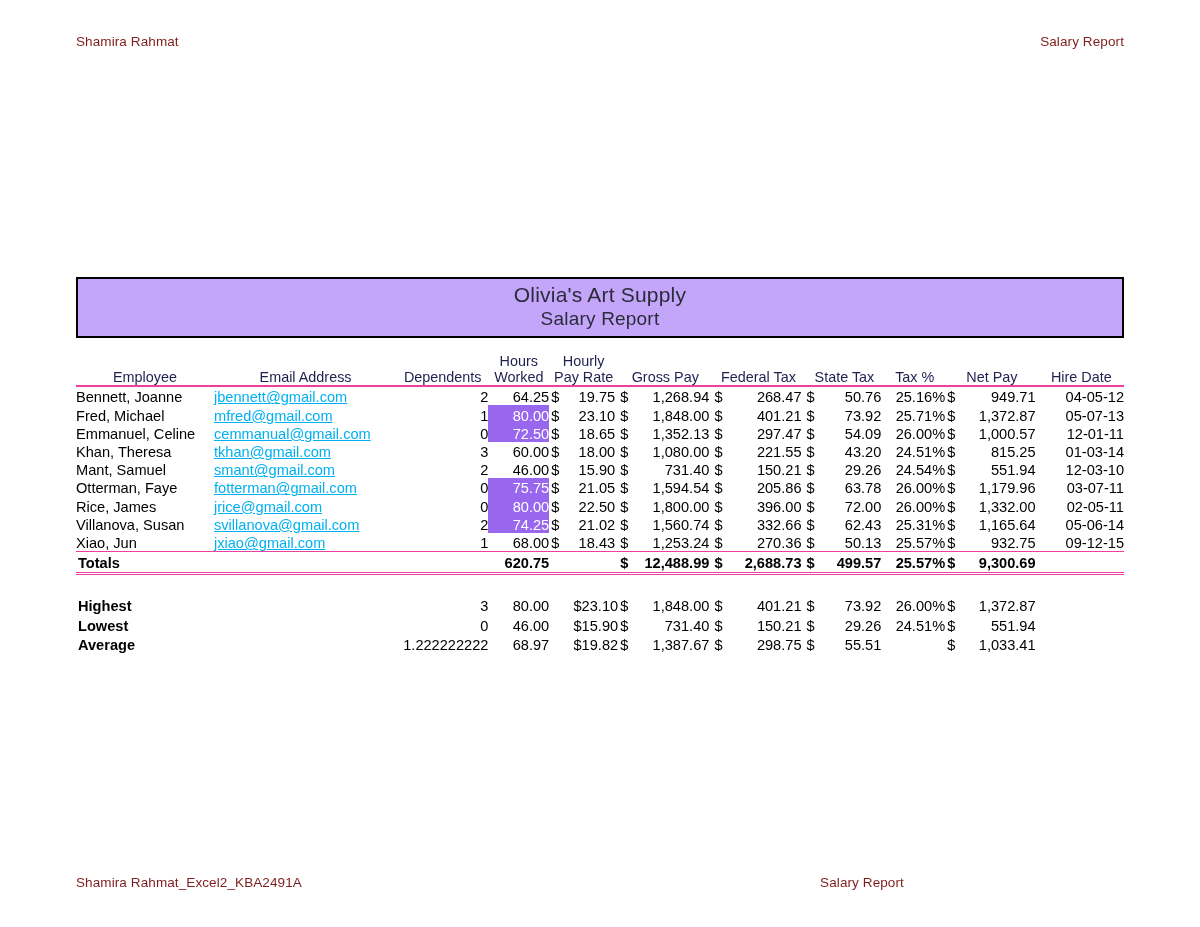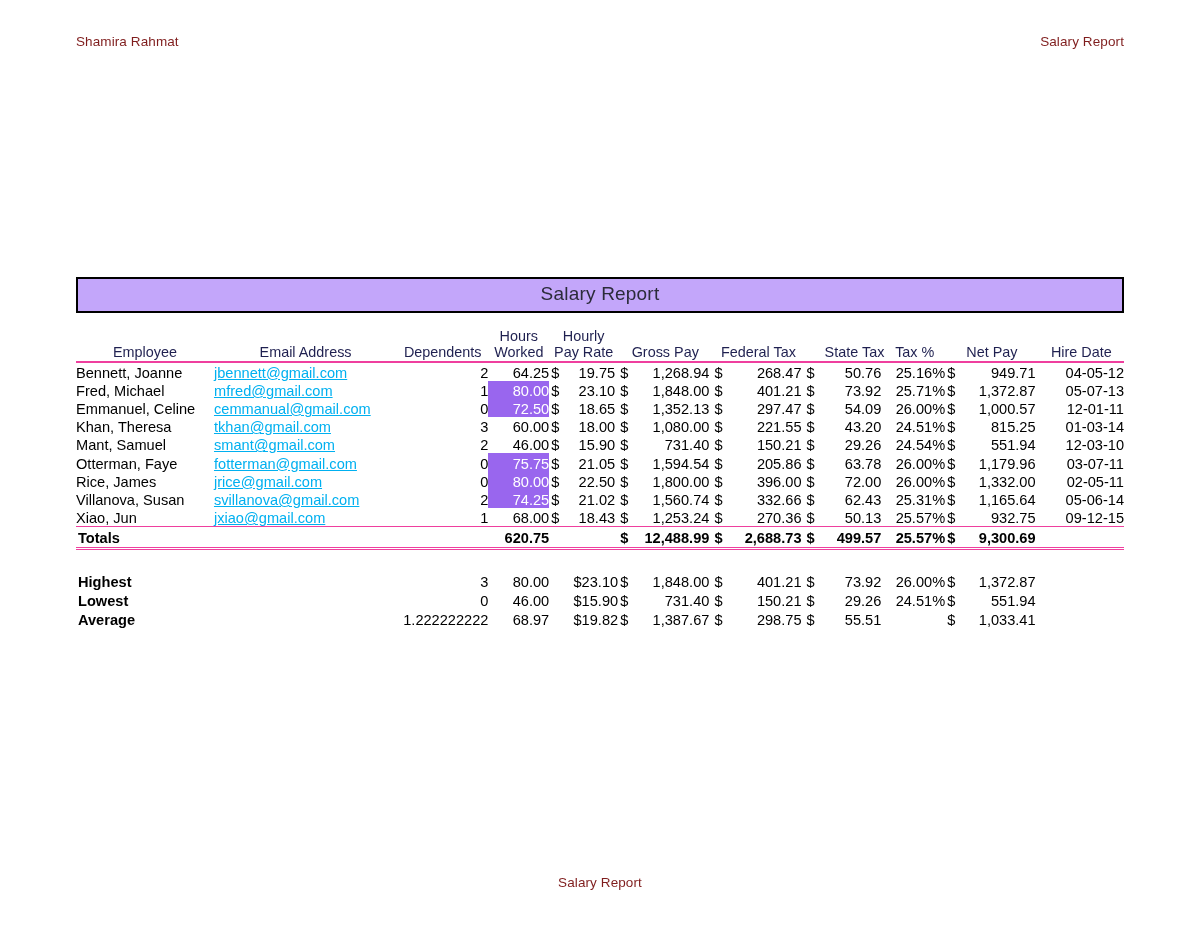--- a/index.html
+++ b/index.html
@@ -91,21 +91,21 @@
     border-bottom: 2.6px solid #ef3f9e;
     line-height: 1.08;
   }
   thead th.c-employee { text-align: center; width: 140px; }
   thead th.c-email    { text-align: center; width: 186px; }
   thead th.c-dep      { text-align: center; width: 92px; }
   thead th.c-hours    { text-align: center; width: 62px; }
   thead th.c-rate     { text-align: center; width: 70px; }
   thead th.c-gross    { text-align: center; width: 96px; }
   thead th.c-fed      { text-align: center; width: 94px; }
-  thead th.c-state    { text-align: right; width: 82px; }
+  thead th.c-state    { text-align: center; width: 82px; }
   thead th.c-taxpct   { text-align: center; width: 62px; }
   thead th.c-net      { text-align: center; width: 96px; }
   thead th.c-hire     { text-align: center; width: 88px; }
 
   .hdr-stack { display: block; }
 
   
   td.name   { text-align: left; padding-left: 2px; }
   td.email  { text-align: left; }
   td.num    { text-align: right; padding-right: 3px; }
@@ -158,20 +158,21 @@
 <div class="page">
 
   <div class="running" id="page-header">
     <div class="left">Shamira Rahmat</div>
     <div class="right">Salary Report</div>
   </div>
 
   <div class="worksheet">
 
     <div class="title-block">
+      <div class="title-line-1">Olivia's Art Supply</div>
       <div class="title-line-2">Salary Report</div>
     </div>
 
     <table class="grid">
       <thead>
         <tr>
           <th class="c-employee">Employee</th>
           <th class="c-email">Email Address</th>
           <th class="c-dep">Dependents</th>
           <th class="c-hours">
@@ -666,16 +667,17 @@
                 <span class="val">1,033.41</span>
               </div>
             </td>
             <td></td>
           </tr>
         </tbody>
     </table>
   </div>
 
   <div class="running" id="page-footer">
+    <div class="left">Shamira Rahmat_Excel2_KBA2491A</div>
     <div class="center">Salary Report</div>
   </div>
 
 </div>
 
 </body></html>

